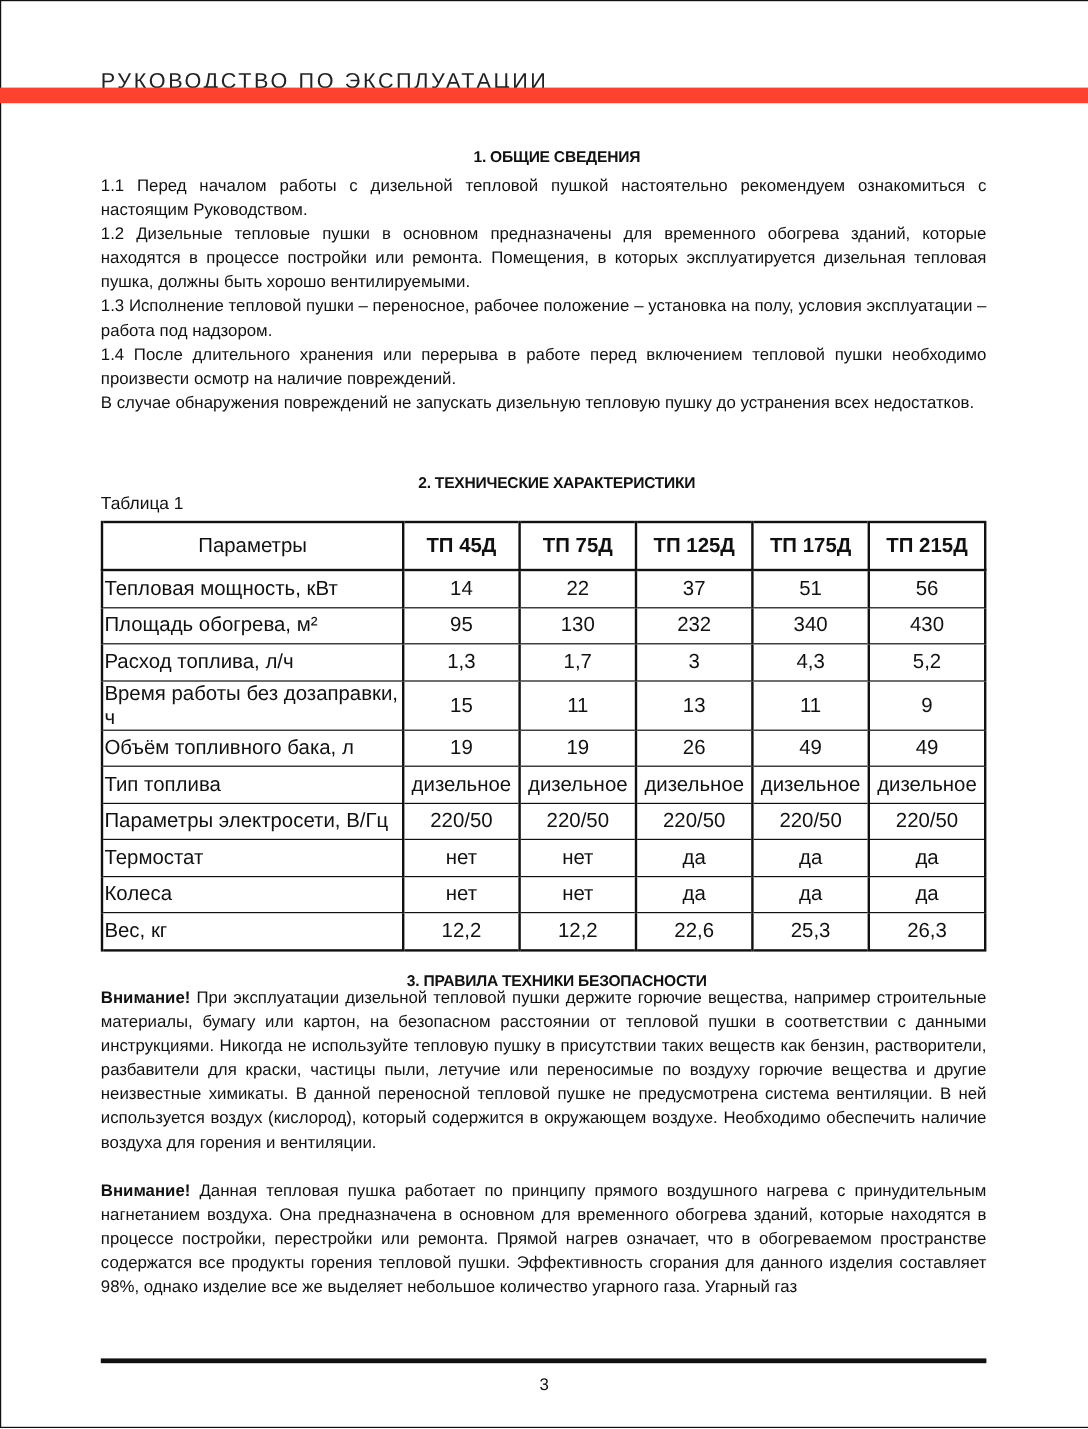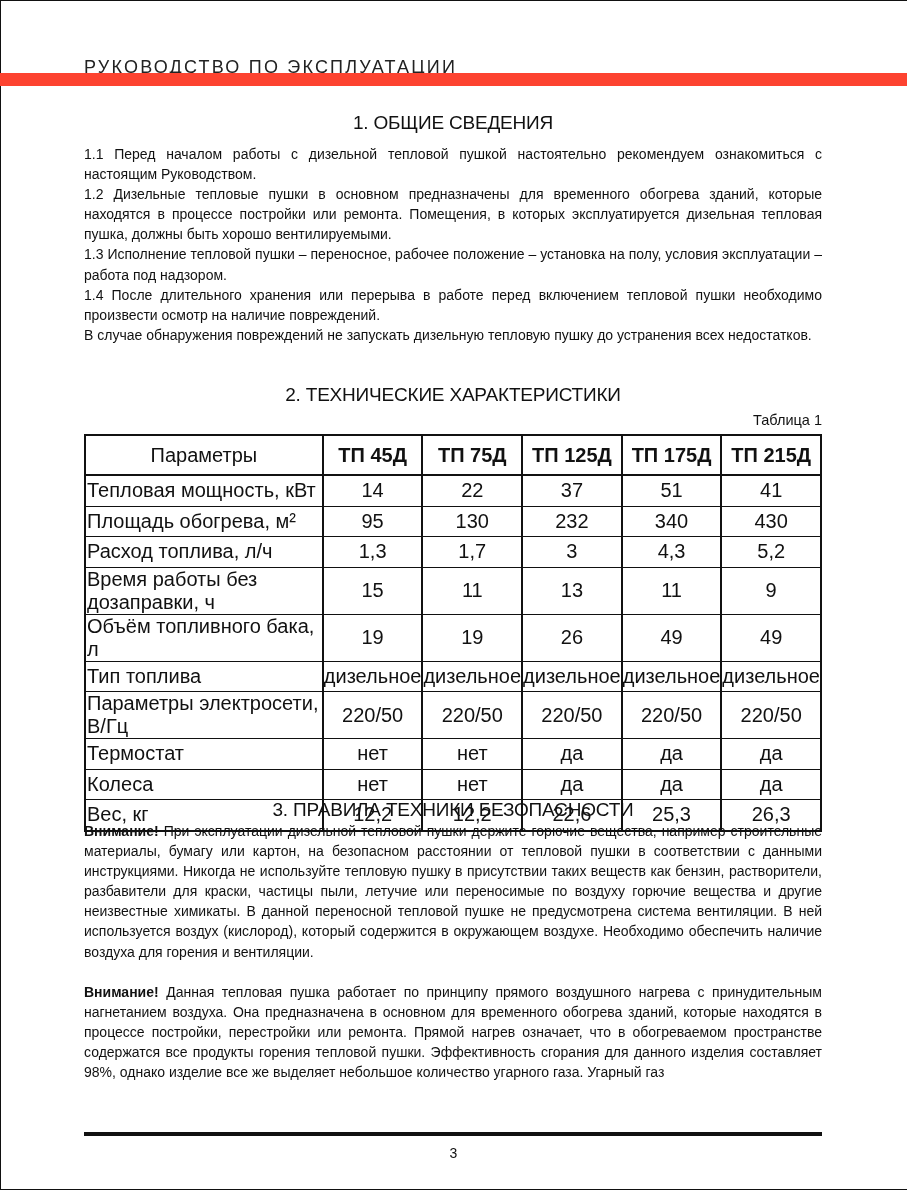--- a/index.html
+++ b/index.html
@@ -3,29 +3,29 @@
 <meta charset="utf-8">
 <style>
   html, body { margin: 0; padding: 0; background: #ffffff; }
   body { width: 907px; height: 1191px; position: relative; overflow: hidden;
          font-family: "Liberation Sans", sans-serif; color: #111; }
   .page-frame { position: absolute; left: 0; top: 0; width: 907px; height: 1190px;
     border-top: 1px solid #111; border-left: 1px solid #111; border-bottom: 1px solid #111; box-sizing: border-box; }
   .running-head { position: absolute; left: 84px; top: 57px; font-size: 18px; letter-spacing: 2.2px; color: #222; }
   .red-bar { position: absolute; left: 0; top: 73px; width: 907px; height: 13px; background: #fd4330; }
   .content { position: absolute; left: 84px; width: 738px; }
-  h2 { margin: 0; font-size: 19px; font-weight: normal; text-align: center; letter-spacing: -0.2px; }
+  h2 { margin: 11px; font-size: 13px; font-weight: bold; text-align: center; letter-spacing: -0.2px; }
   .body-text { font-size: 14px; line-height: 20.1px; text-align: justify; }
   .body-text p { margin: 0; }
   .sec1-title { top: 112px; }
   .sec1 { top: 144px; }
   .sec2-title { top: 384px; }
-  .table-label { position: absolute; left: 84px; width: 738px; top: 412px; text-align: right; font-size: 14.5px; }
+  .table-label { position: absolute; left: 84px; width: 738px; top: 412px; text-align: left; font-size: 14.5px; }
   table.spec { position: absolute; left: 84px; top: 434px; width: 738px; border-collapse: collapse;
-    border: 2px solid #111; font-size: 20px; }
+    border: 2px solid #111; font-size: 17px; }
   table.spec th, table.spec td { border-left: 2px solid #111; border-right: 2px solid #111;
     border-top: 1px solid #111; border-bottom: 1px solid #111; text-align: center; padding: 0; height: 29.5px; }
   table.spec th { height: 38px; border-bottom: 2px solid #111; font-weight: bold; }
   table.spec th.param-head { font-weight: normal; }
   table.spec td.param { text-align: left; padding-left: 1px; }
   .col-param { width: 251px; } .col-model { width: 97px; }
   .sec3-title { top: 799px; }
   .sec3 { top: 821px; }
   .sec3 p + p { margin-top: 20px; }
   .bottom-rule { position: absolute; left: 84px; width: 738px; top: 1132px; height: 4px; background: #111; }
@@ -70,21 +70,21 @@
       <th>ТП 215Д</th>
     </tr>
   </thead>
   <tbody id="spec-body">
       <tr>
         <td class="param">Тепловая мощность, кВт</td>
         <td>14</td>
         <td>22</td>
         <td>37</td>
         <td>51</td>
-        <td>41</td>
+        <td>56</td>
       </tr>
       <tr>
         <td class="param">Площадь обогрева, м²</td>
         <td>95</td>
         <td>130</td>
         <td>232</td>
         <td>340</td>
         <td>430</td>
       </tr>
       <tr>

